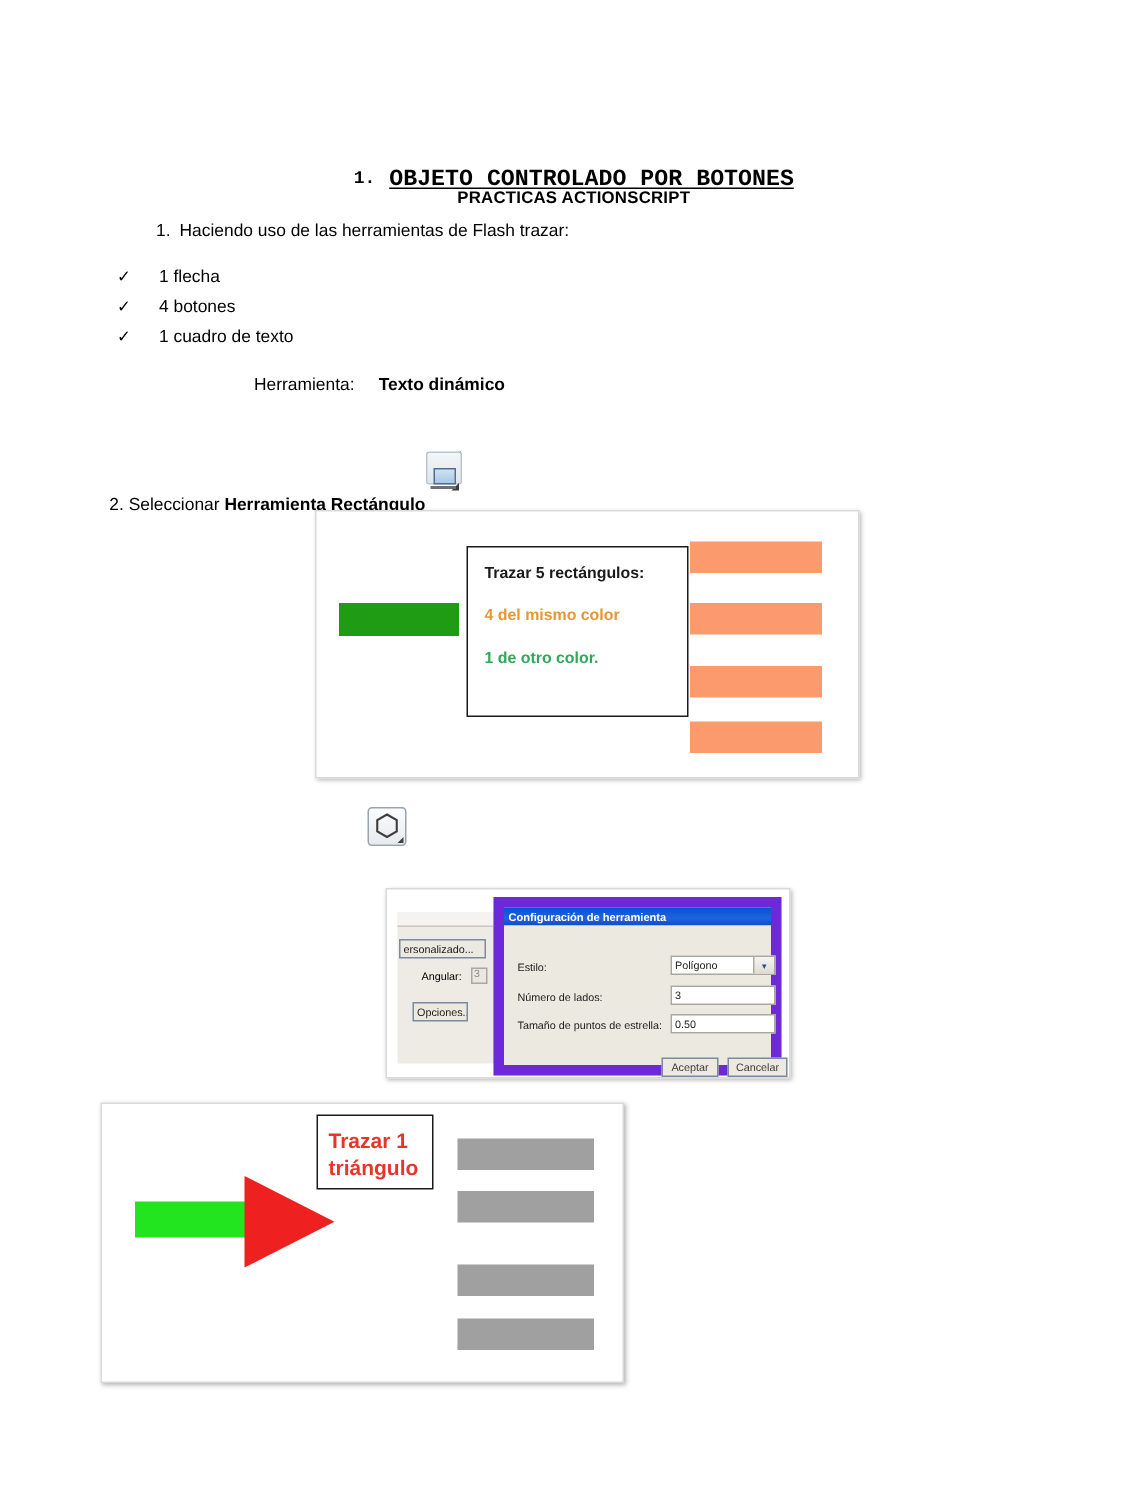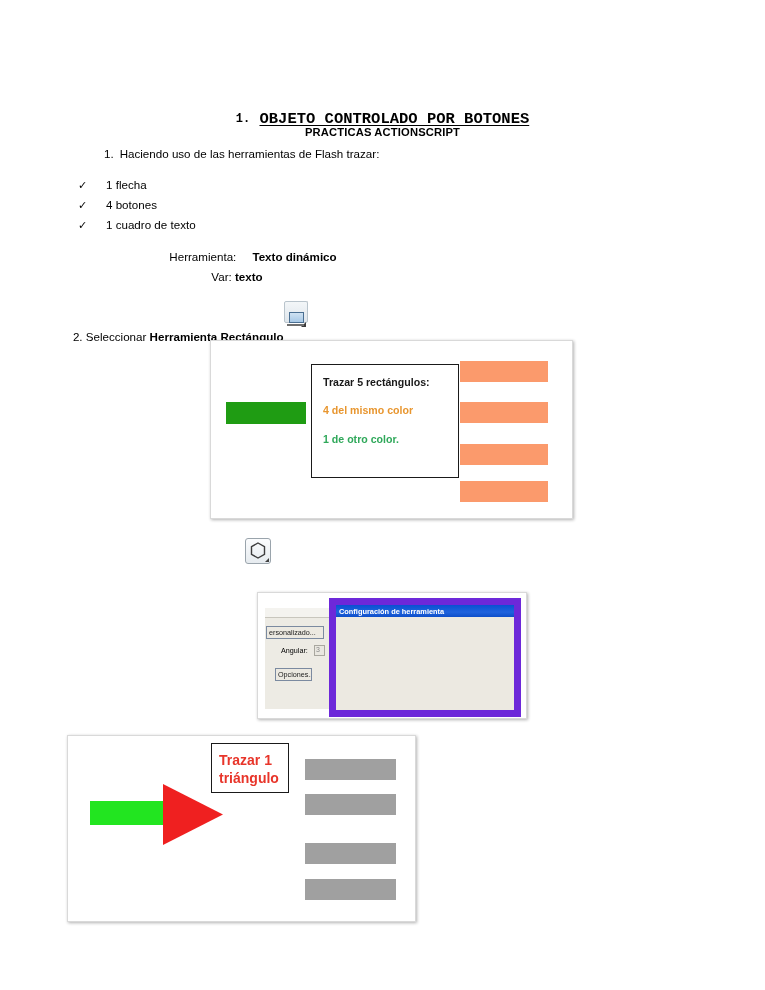--- a/index.html
+++ b/index.html
@@ -454,23 +454,20 @@
     <div class="check-row">
       <span class="tick">✓</span>
       <span>1 cuadro de texto</span>
     </div>
   </div>
 
   <div class="props">
     <div class="props-line">
       <span>Herramienta:</span><span>     </span><b>Texto dinámico</b>
     </div>
-    <div class="props-line indent2">
-      <span>Var:</span><span> </span><b>texto</b>
-    </div>
   </div>
 
   <div class="step2">
     <span>2. Seleccionar </span><b>Herramienta Rectángulo</b>
   </div>
 
   <div class="rect-tool-icon">
     <div class="pen">
       <svg width="8" height="8" viewBox="0 0 8 8" aria-hidden="true">
         <path d="M7 0 L2 6 L0.6 7.4 L1.4 5 Z" fill="#2b2b2b"></path>
@@ -517,20 +514,39 @@
   <div class="dlg-left-panel">
     <div class="stripe"></div>
   </div>
   <div class="mini-btn btn-person">ersonalizado...</div>
   <div class="angular-lbl">Angular:</div>
   <div class="angular-box">3</div>
   <div class="mini-btn btn-opciones">Opciones...</div>
 
   <div class="dlg-window">
     <div class="dlg-title">Configuración de herramienta</div>
+    <div class="dlg-body">
+      <div class="dlg-row r1">Estilo:</div>
+      <div class="dlg-row r2">Número de lados:</div>
+      <div class="dlg-row r3">Tamaño de puntos de estrella:</div>
+
+      <div class="dlg-field f-style">
+        <span>Polígono</span>
+        <span class="cb-arrow">▾</span>
+      </div>
+      <div class="dlg-field f-sides">
+        <span>3</span>
+      </div>
+      <div class="dlg-field f-star">
+        <span>0.50</span>
+      </div>
+
+      <div class="dlg-btn btn-aceptar">Aceptar</div>
+      <div class="dlg-btn btn-cancelar">Cancelar</div>
+    </div>
   </div>
 
   <div class="figure fig3"></div>
 
   <div class="green-bar-bright"></div>
 
   <div class="red-arrow">
     <svg width="62" height="63" viewBox="0 0 62 63" aria-hidden="true">
       <polygon points="1,1 61,31.5 1,62" fill="#ef2020"></polygon>
     </svg>

